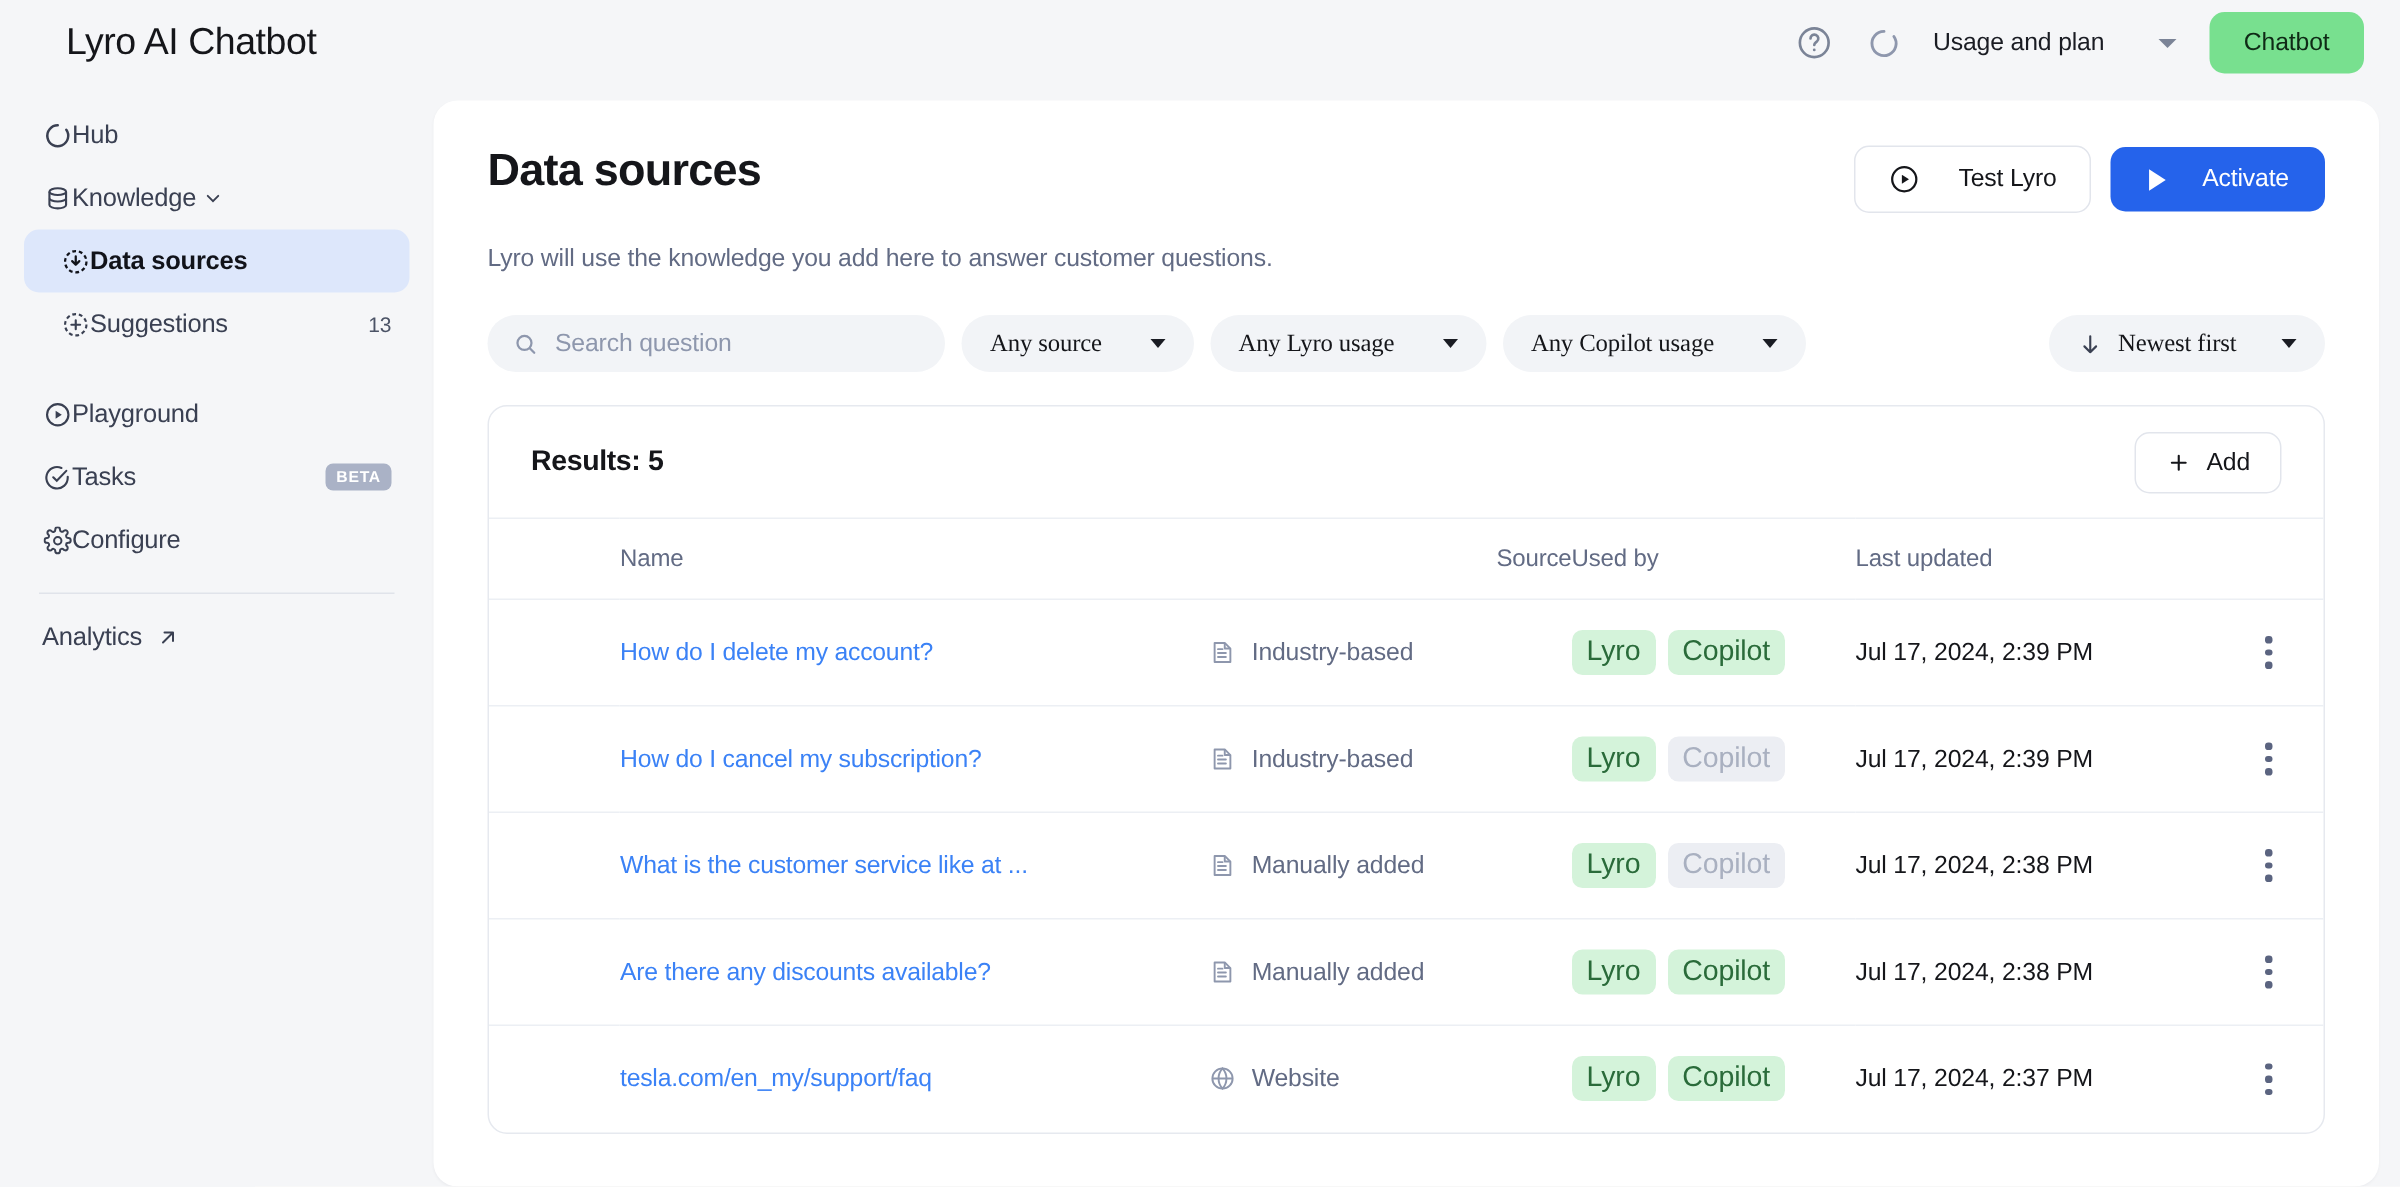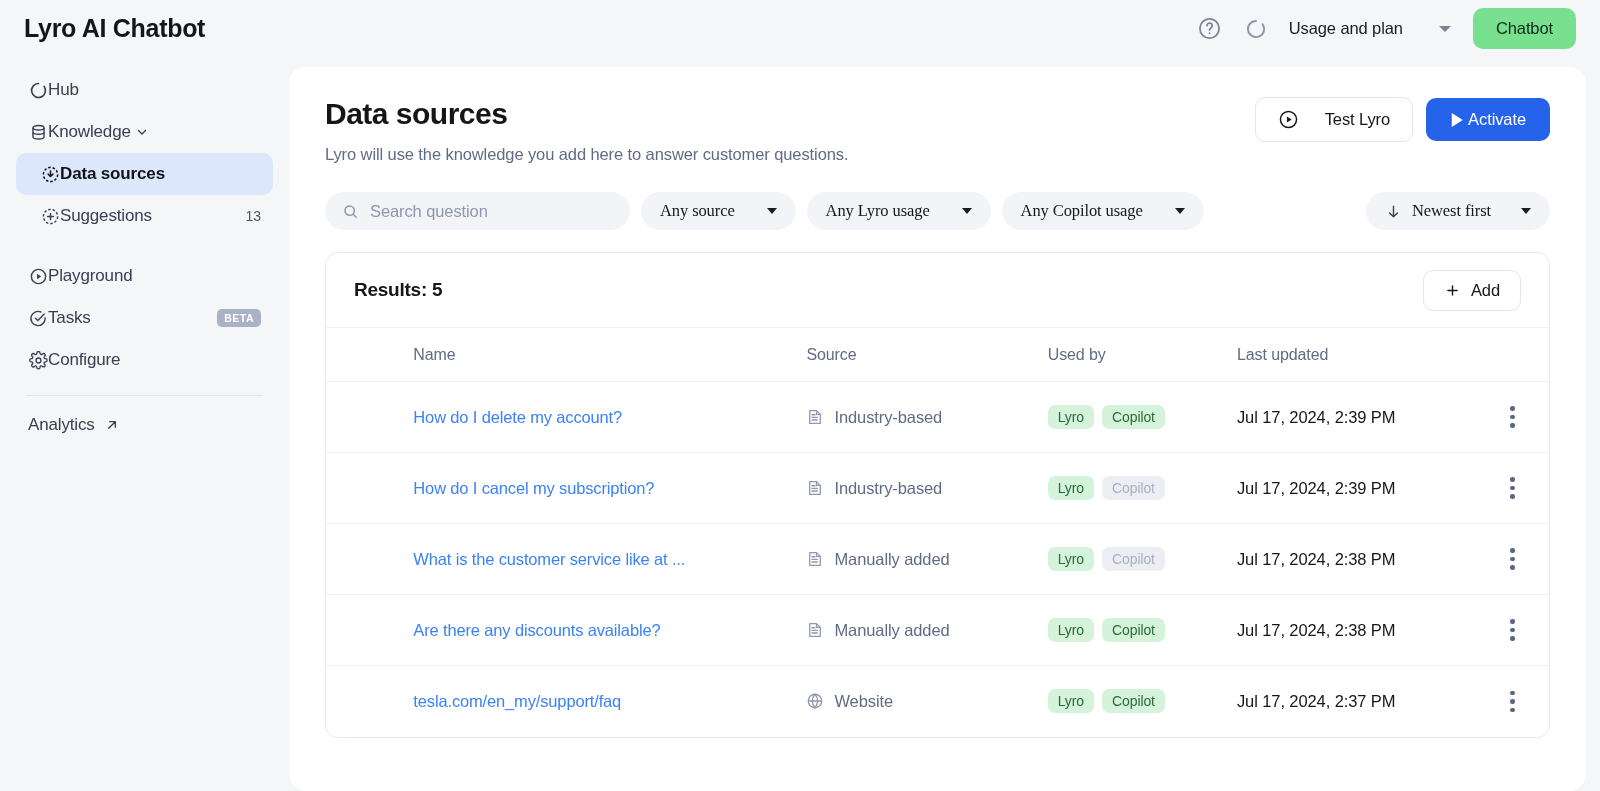--- a/index.html
+++ b/index.html
@@ -12,21 +12,21 @@
   }
   .app { width: 1600px; height: 791px; position: relative; display: flex; flex-direction: column; }
 
   
   .topbar {
     height: 57px; flex: 0 0 57px;
     display: flex; align-items: center;
     padding: 0 24px 0 24px;
     background: #f5f6f8;
   }
-  .brand { font-size: 25px; font-weight: 700; color: #15161a; letter-spacing: -0.3px; }
+  .brand { font-size: 25px; font-weight: 400; color: #15161a; letter-spacing: -0.3px; margin-left: 20px; }
   .topbar-right { margin-left: auto; display: flex; align-items: center; gap: 18px; }
   .icon-btn { width: 26px; height: 26px; display: flex; align-items: center; justify-content: center; cursor: pointer; }
   .usage-chip { display: flex; align-items: center; gap: 22px; cursor: pointer; padding: 3px 4px; }
   .usage-label { font-size: 16.5px; color: #1a1c23; letter-spacing: -0.1px; }
   .caret { width: 0; height: 0; border-left: 6px solid transparent; border-right: 6px solid transparent; border-top: 6px solid #7b8497; margin-left: 14px; }
   .upgrade-btn {
     background: #78e08f; color: #0f2a16; font-size: 16.5px; font-weight: 500;
     border: none; border-radius: 10px; padding: 11px 23px; cursor: pointer;
     letter-spacing: -0.1px;
   }
@@ -58,30 +58,30 @@
 
   
   .main { flex: 1; padding: 10px 14px 0 0; min-width: 0; }
   .card {
     background: #fff; border-radius: 16px; height: 100%;
     padding: 30px 36px 0 36px; overflow: hidden;
     box-shadow: 0 1px 2px rgba(16,24,40,0.04);
   }
   .page-head { display: flex; align-items: flex-start; }
   .page-title { font-size: 30px; font-weight: 700; color: #15161a; letter-spacing: -0.5px; }
-  .page-sub { font-size: 16.5px; color: #626b84; margin-top: 14px; letter-spacing: -0.1px; }
+  .page-sub { font-size: 16.5px; color: #626b84; margin-top: 32px; letter-spacing: -0.1px; }
   .head-actions { margin-left: auto; display: flex; gap: 13px; align-items: center; }
   .btn-ghost {
     display: flex; align-items: center; gap: 26px; background: #fff;
     border: 1px solid #e2e5ec; border-radius: 10px; padding: 11px 22px;
     font-size: 16.5px; color: #15161a; cursor: pointer; letter-spacing: -0.1px;
     font-family: inherit;
   }
   .btn-primary {
-    display: flex; align-items: center; gap: 3px; background: #2563eb;
+    display: flex; align-items: center; gap: 22px; background: #2563eb;
     border: none; border-radius: 10px; padding: 12px 24px;
     font-size: 16.5px; color: #fff; cursor: pointer; letter-spacing: -0.1px;
     font-family: inherit;
   }
 
   
   .filters { display: flex; align-items: center; gap: 11px; margin-top: 28px; }
   .search-box {
     display: flex; align-items: center; gap: 11px; background: #f2f4f7;
     border-radius: 22px; height: 38px; width: 305px; padding: 0 17px;
@@ -113,37 +113,37 @@
     padding: 10px 20px; font-size: 16.5px; color: #15161a; cursor: pointer;
     font-family: inherit; letter-spacing: -0.1px;
   }
   table { width: 100%; border-collapse: collapse; table-layout: fixed; }
   thead th {
     text-align: left; font-size: 16px; font-weight: 400; color: #626b84;
     padding: 14px 0; border-top: 1px solid #eceff4; letter-spacing: -0.1px;
   }
   .col-check { width: 84px; padding-left: 28px !important; }
   .col-name  { width: 378px; }
-  .col-src   { width: 232px; }
+  .col-src   { width: 232px; text-align: right; }
   .col-used  { width: 182px; }
   .col-upd   { width: 230px; }
   .col-menu  { width: 70px; }
   tbody td { padding: 0; border-top: 1px solid #eceff4; height: 71px; vertical-align: middle; }
   tbody tr:first-child td { border-top: 1px solid #eceff4; }
   .cell-name { font-size: 16.5px; color: #3b82f6; letter-spacing: -0.15px; white-space: nowrap; overflow: hidden; text-overflow: ellipsis; }
   .cell-src { display: flex; align-items: center; gap: 10px; font-size: 16.5px; color: #626b84; letter-spacing: -0.1px; }
   .cell-upd { font-size: 16.5px; color: #15161a; letter-spacing: -0.1px; white-space: nowrap; }
   .checkbox {
     width: 25px; height: 25px; border: 1.6px solid #5b6party; border-radius: 6px;
     border-color: #5b6480; display: block; cursor: pointer; background: #fff;
   }
   .check-cell { padding-left: 28px !important; }
   .badges { display: flex; gap: 8px; }
   .badge {
-    font-size: 14px; padding: 4px 10px; border-radius: 7px; letter-spacing: -0.1px;
+    font-size: 19px; padding: 4px 10px; border-radius: 7px; letter-spacing: -0.1px;
   }
   .badge.on  { background: #d4f3da; color: #2a6b3a; }
   .badge.off { background: #eceef3; color: #a9b0c0; }
   .kebab { display: flex; flex-direction: column; gap: 4px; align-items: center; cursor: pointer; }
   .kebab i { width: 4.5px; height: 4.5px; border-radius: 50%; background: #5b6480; display: block; }
 </style>
 </head>
 <body>
 
 <div class="app">

